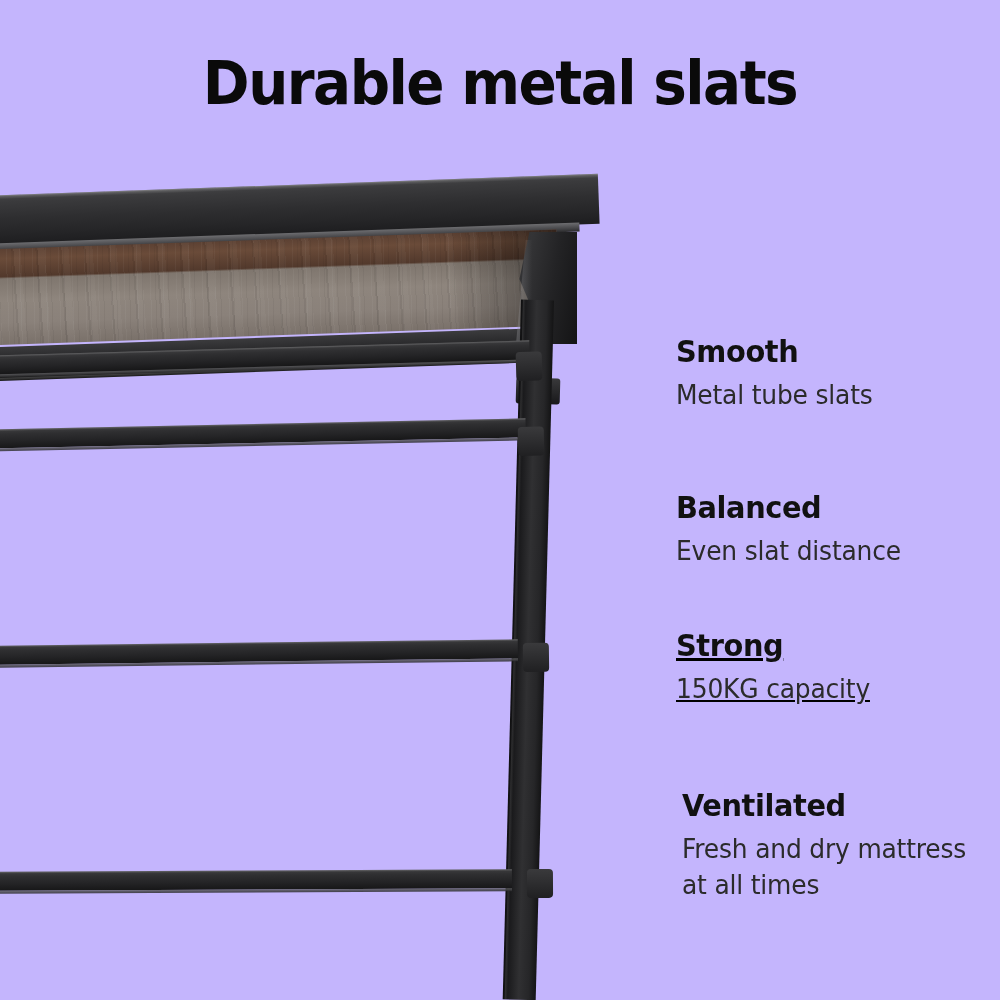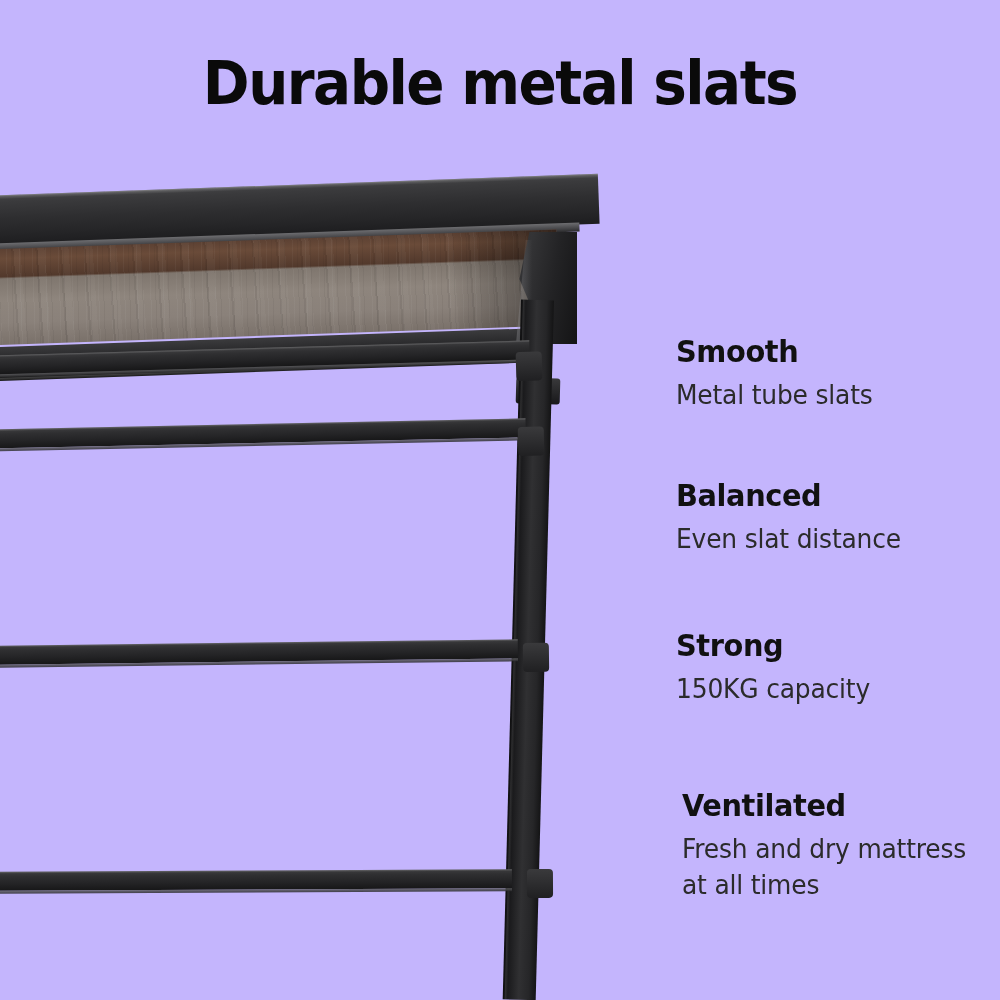--- a/index.html
+++ b/index.html
@@ -294,26 +294,26 @@
       </div>
   </div>
 
   <div class="feature-list">
 
     <div class="feature-block" style="position: absolute; left: 0px; top: 16px; width: 300px;">
       <div class="feature-title">Smooth</div>
       <div class="feature-desc">Metal tube slats</div>
     </div>
 
-    <div class="feature-block" style="position: absolute; left: 0px; top: 160px; width: 300px;">
+    <div class="feature-block" style="position: absolute; left: 0px; top: 172px; width: 300px;">
       <div class="feature-title">Balanced</div>
       <div class="feature-desc">Even slat distance</div>
     </div>
 
-    <div class="feature-block" style="position: absolute; left: 0px; top: 310px; width: 300px;">
+    <div class="feature-block" style="position: absolute; left: 0px; top: 310px; width: 300px; text-decoration: underline;">
       <div class="feature-title">Strong</div>
       <div class="feature-desc">150KG capacity</div>
     </div>
 
     <div class="feature-block" style="position: absolute; left: 6px; top: 470px; width: 300px;">
       <div class="feature-title">Ventilated</div>
       <div class="feature-desc">Fresh and dry mattress
 at all times</div>
     </div>
 

